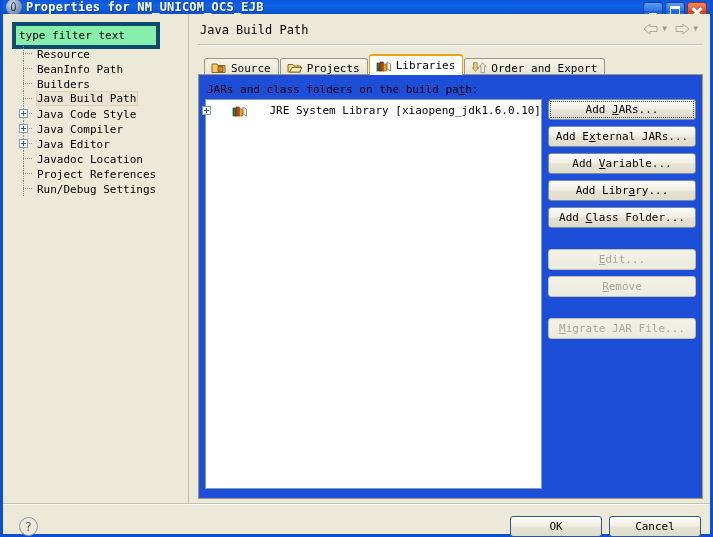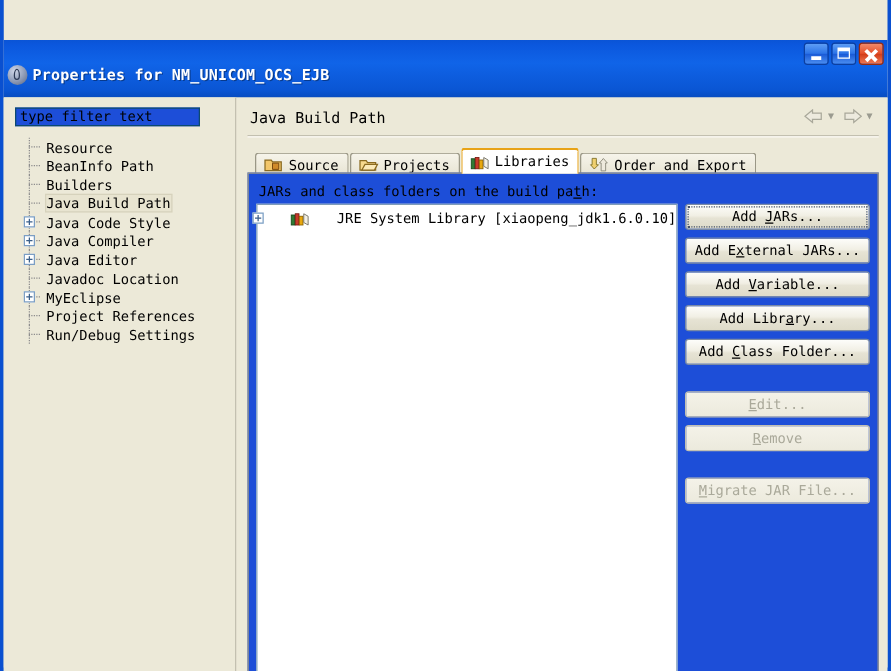--- a/index.html
+++ b/index.html
@@ -20,27 +20,26 @@
     left: 0; top: 0;
     width: 713px; height: 537px;
     box-sizing: border-box;
     border: 3px solid #0a50d0;
     border-top: none;
     background: #ece9d8;
   }
   
   #titlebar {
     position: relative;
-    height: 36px;
+    height: 14px;
     background: linear-gradient(to bottom,
         #0a54d6 0%, #0b57dd 8%, #1064e8 40%, #0a55d3 88%, #084cc0 100%);
     display: flex;
     align-items: center;
-    padding: 10px 2px 0 3px;
-    margin-top: 32px;
+    padding: 0 2px 0 3px;
   }
   #title-icon {
     width: 16px; height: 16px;
     border-radius: 50%;
     background: radial-gradient(circle at 35% 30%, #cfd6e8 0%, #8d9ab5 55%, #55617d 100%);
     position: relative;
     flex: 0 0 auto;
     margin-right: 4px;
   }
   #title-icon::after {
@@ -121,23 +120,23 @@
     left: 0; top: 0;
     width: 186px;
     height: 489px;
     background: #ece9d8;
     border-right: 1px solid #c3c0b0;
     box-sizing: border-box;
   }
   #filter-input {
     position: absolute;
     left: 9px; top: 8px;
-    width: 148px; height: 15px;
-    background: #1d4ed8;
-    border: 1px solid #0c4a6e;
+    width: 148px; height: 27px;
+    background: #86efac;
+    border: 4px solid #0c4a6e;
     box-sizing: border-box;
     font-family: "DejaVu Sans Mono", "Liberation Mono", monospace;
     font-size: 11px;
     color: #000000;
     padding: 1px 3px;
     line-height: 14px;
     outline: none;
   }
   #tree {
     position: absolute;
@@ -484,26 +483,20 @@
           <div class="tree-row">
             <span class="tree-vline"></span>
             <span class="tree-dashes"></span>
             <span class="expander"></span>
             <span class="tree-label">Java Editor</span>
           </div>
           <div class="tree-row">
             <span class="tree-vline"></span>
             <span class="tree-dashes"></span>
             <span class="tree-label">Javadoc Location</span>
-          </div>
-          <div class="tree-row">
-            <span class="tree-vline"></span>
-            <span class="tree-dashes"></span>
-            <span class="expander"></span>
-            <span class="tree-label">MyEclipse</span>
           </div>
           <div class="tree-row">
             <span class="tree-vline"></span>
             <span class="tree-dashes"></span>
             <span class="tree-label">Project References</span>
           </div>
           <div class="tree-row">
             <span class="tree-vline"></span>
             <span class="tree-dashes"></span>
             <span class="tree-label">Run/Debug Settings</span>

